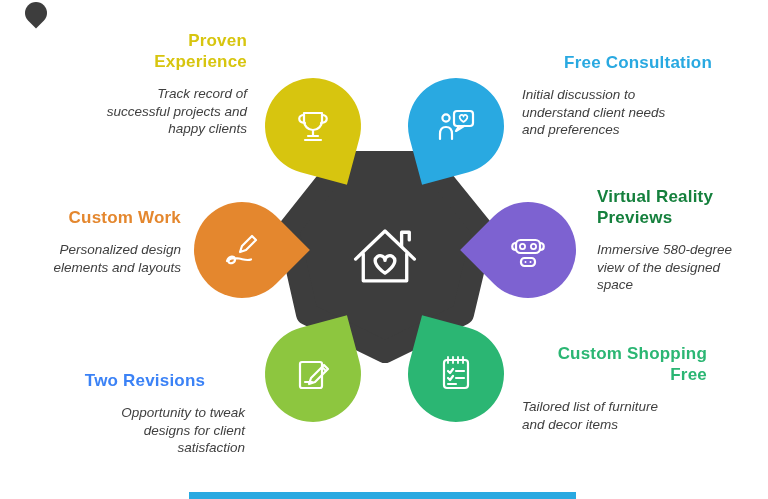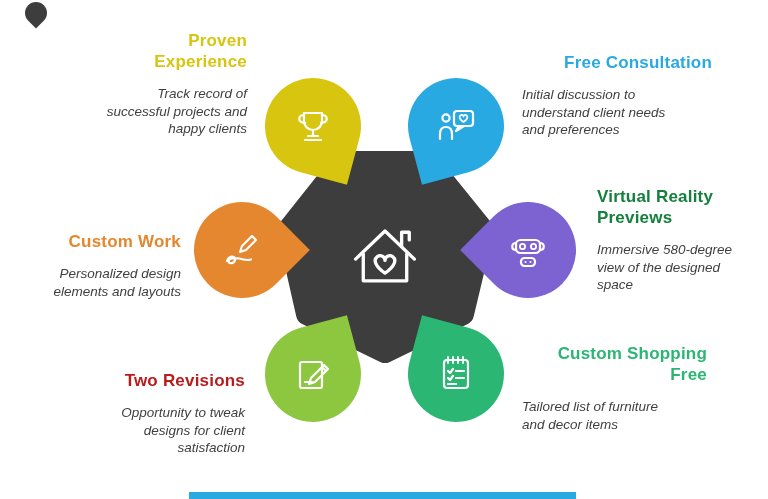--- a/index.html
+++ b/index.html
@@ -158,32 +158,32 @@
       <span class="line">Custom Shopping</span>
       <span class="line">Free</span>
     </div>
     <div class="tb-desc">
       <span class="line">Tailored list of furniture</span>
       <span class="line">and decor items</span>
     </div>
   </div>
 
   <div class="textblock align-right" style="left:45px; top:370px; width:200px;">
-    <div class="tb-title" style="color: #b91c1c;">
+    <div class="tb-title" style="color: #3b82f6; text-align: center;">
       <span class="line">Two Revisions</span>
     </div>
     <div class="tb-desc">
       <span class="line">Opportunity to tweak</span>
       <span class="line">designs for client</span>
       <span class="line">satisfaction</span>
     </div>
   </div>
 
   <div class="textblock align-right" style="left:1px; top:207px; width:180px;">
-    <div class="tb-title" style="color: rgb(228, 135, 46); margin-top: 24px;">
+    <div class="tb-title" style="color: rgb(228, 135, 46);">
       <span class="line">Custom Work</span>
     </div>
     <div class="tb-desc">
       <span class="line">Personalized design</span>
       <span class="line">elements and layouts</span>
     </div>
   </div>
 
 </div>
 

